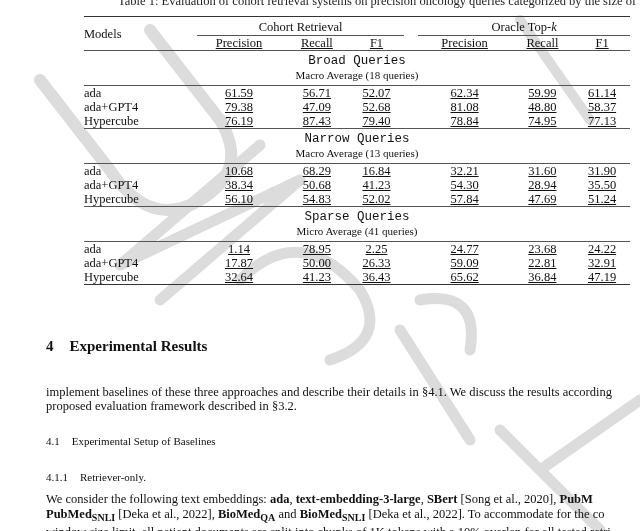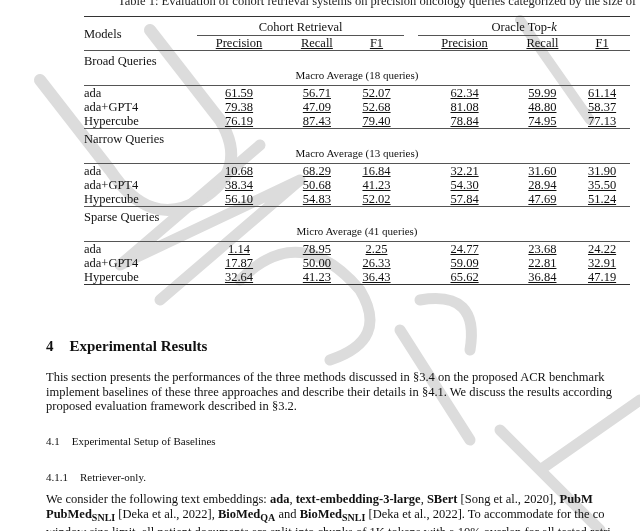--- a/index.html
+++ b/index.html
@@ -15,21 +15,21 @@
     position:absolute; left:84px; top:16px; width:546px;
     border-collapse:collapse; font-size:12.5px;
   }
   table.results td, table.results th { padding:0; font-weight:normal; line-height:14px; }
   .toprule { border-top:1.4px solid #333; }
   .midrule { border-top:1px solid #555; }
   .bottomrule { border-bottom:1.4px solid #333; }
   .num { text-align:center;text-decoration:underline; }
   .model { text-align:left; padding-left:0; }
   .b { font-weight:bold; }
-  .grp-title { font-weight:bold; padding-top:3px !important; }
+  .grp-title { text-align:center; font-weight:bold; padding-top:3px !important;font-family:Liberation Mono, monospace; }
   .grp-sub { text-align:center; font-size:11px; padding-bottom:3px !important; }
   .cmid { border-bottom:1px solid #555; }
   .hdr-cell { text-align:center; padding-top:3px !important; }
   .sp { width:14px; }
   h2.sec {
     position:absolute; left:46px; top:338px; margin:0; font-size:15px; font-weight:bold;
   }
   h2.sec .n { margin-right:16px; }
   p.body {
     position:absolute; left:46px; top:370px; margin:0; width:640px; font-size:12.5px; line-height:14.5px;
@@ -190,21 +190,21 @@
         <td class="sp"></td>
         <td class="num b">65.62</td>
         <td class="num b">36.84</td>
         <td class="num b">47.19</td>
       </tr>
     </tbody>
 </table>
 
 <h2 class="sec"><span class="n">4</span><span>Experimental Results</span></h2>
 <p class="body">
-  <span>This section presents the performances of the three methods discussed in §3.4 on the proposed ACR benchmark</span><br>
+  <br>
   <span>implement baselines of these three approaches and describe their details in §4.1. We discuss the results according</span><br>
   <span>proposed evaluation framework described in §3.2.</span>
 </p>
 
 <h3 class="sub" style="top:435px;"><span class="n">4.1</span><span>Experimental Setup of Baselines</span></h3>
 <h3 class="sub" style="top:471px;"><span class="n">4.1.1</span><span>Retriever-only.</span></h3>
 
 <p class="body2">
   <span>We consider the following text embeddings: </span><b>ada</b><span>, </span><b>text-embedding-3-large</b><span>, </span><b>SBert</b><span> [Song et al., 2020], </span><b>PubM</b><br>
   <b>PubMed</b><sub>SNLI</sub><span> [Deka et al., 2022], </span><b>BioMed</b><sub>QA</sub><span> and </span><b>BioMed</b><sub>SNLI</sub><span> [Deka et al., 2022]. To accommodate for the co</span><br>

